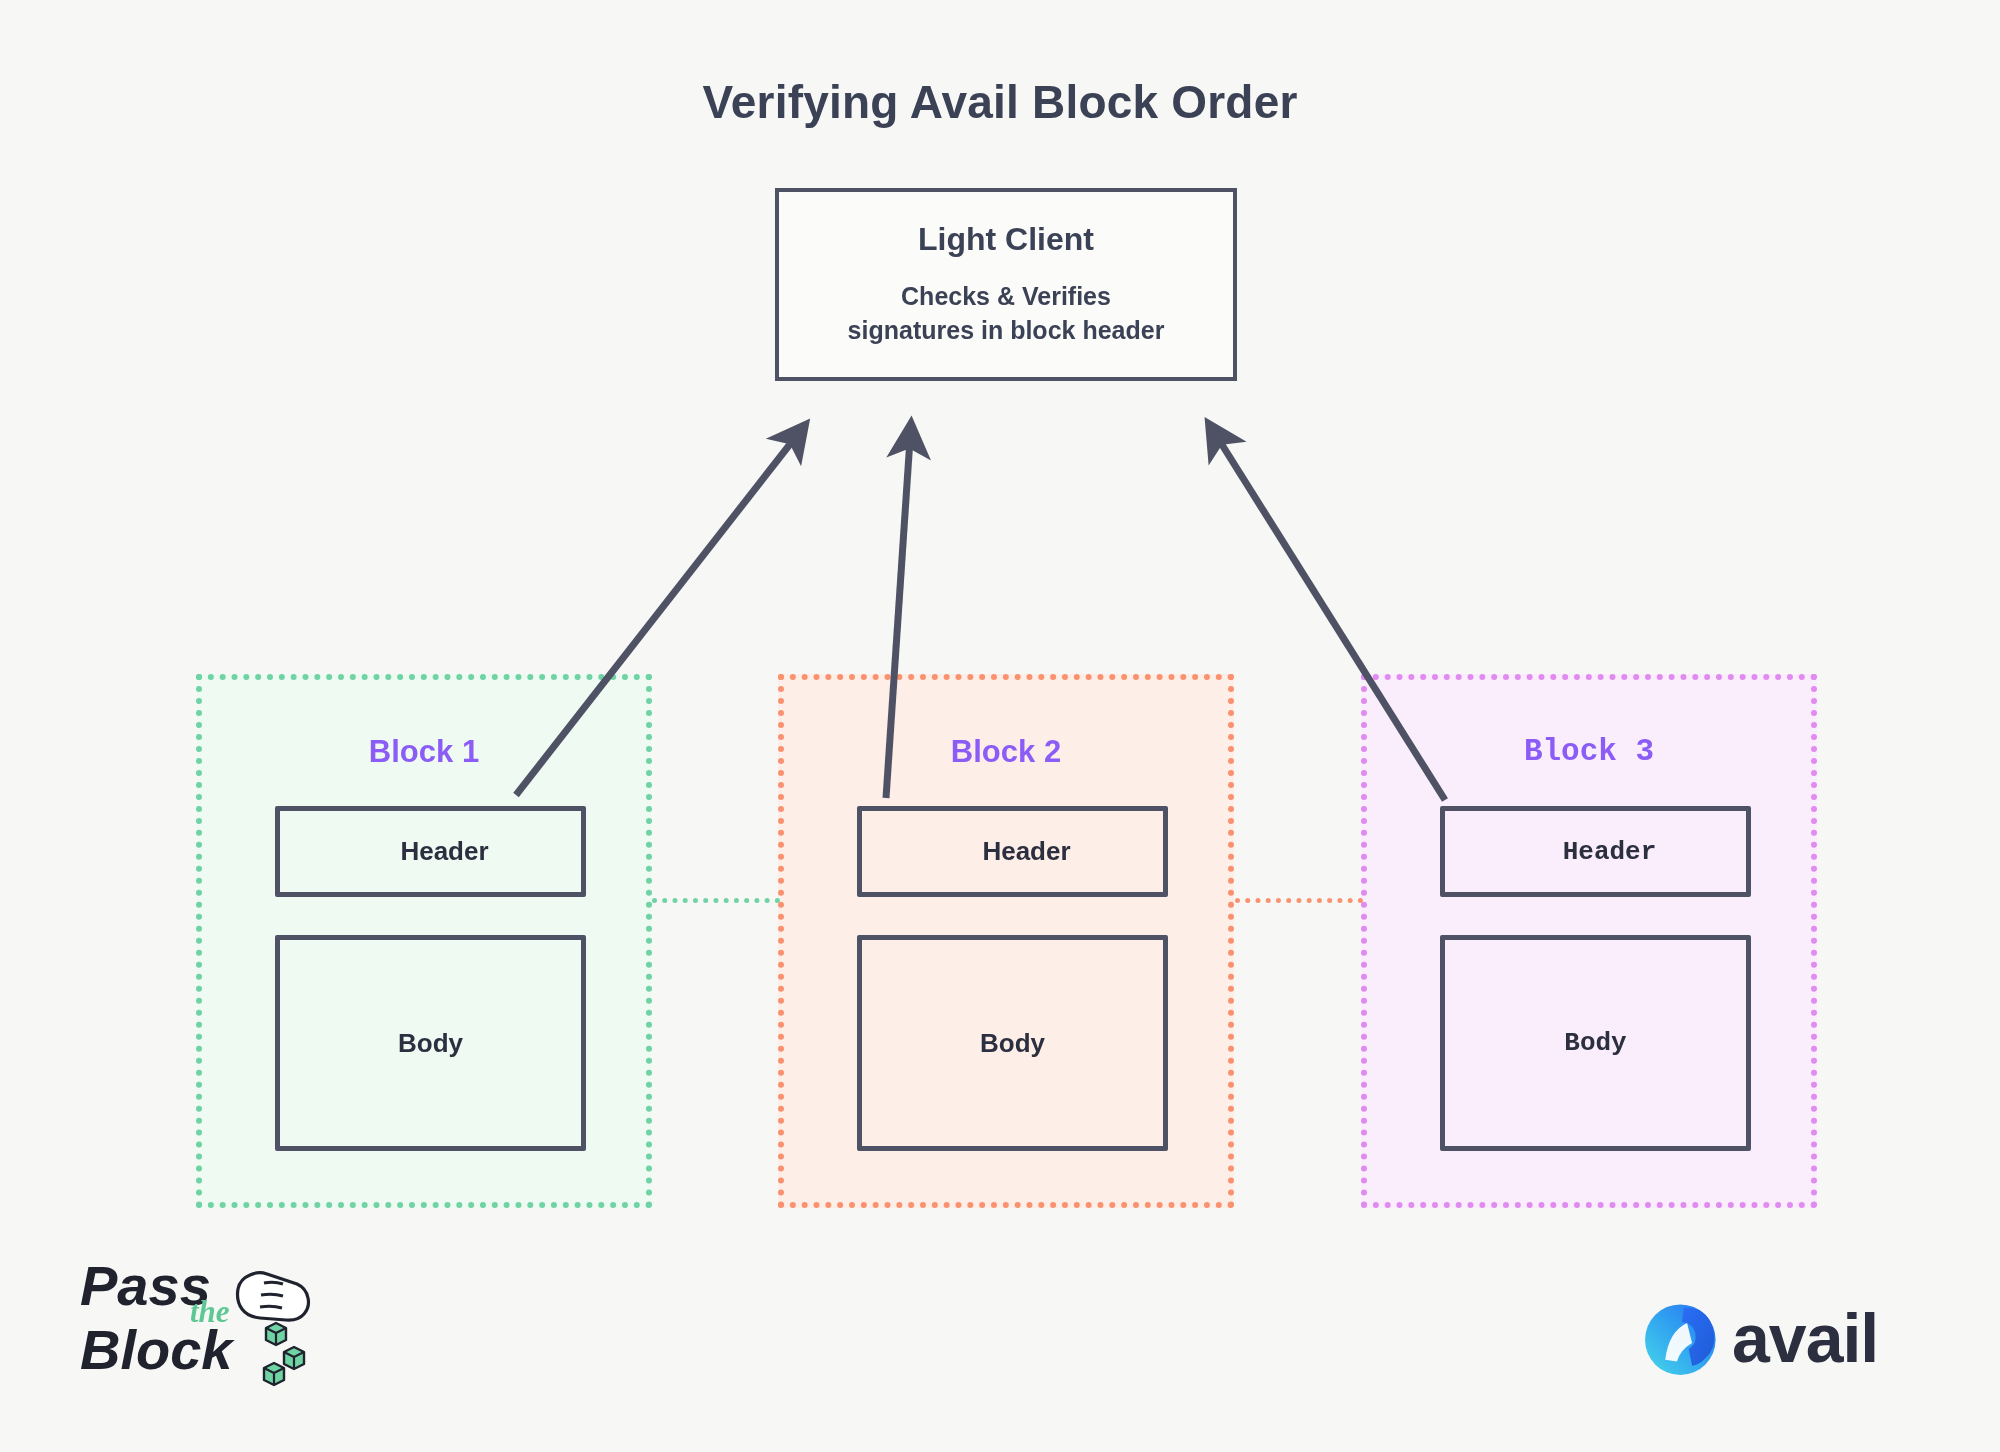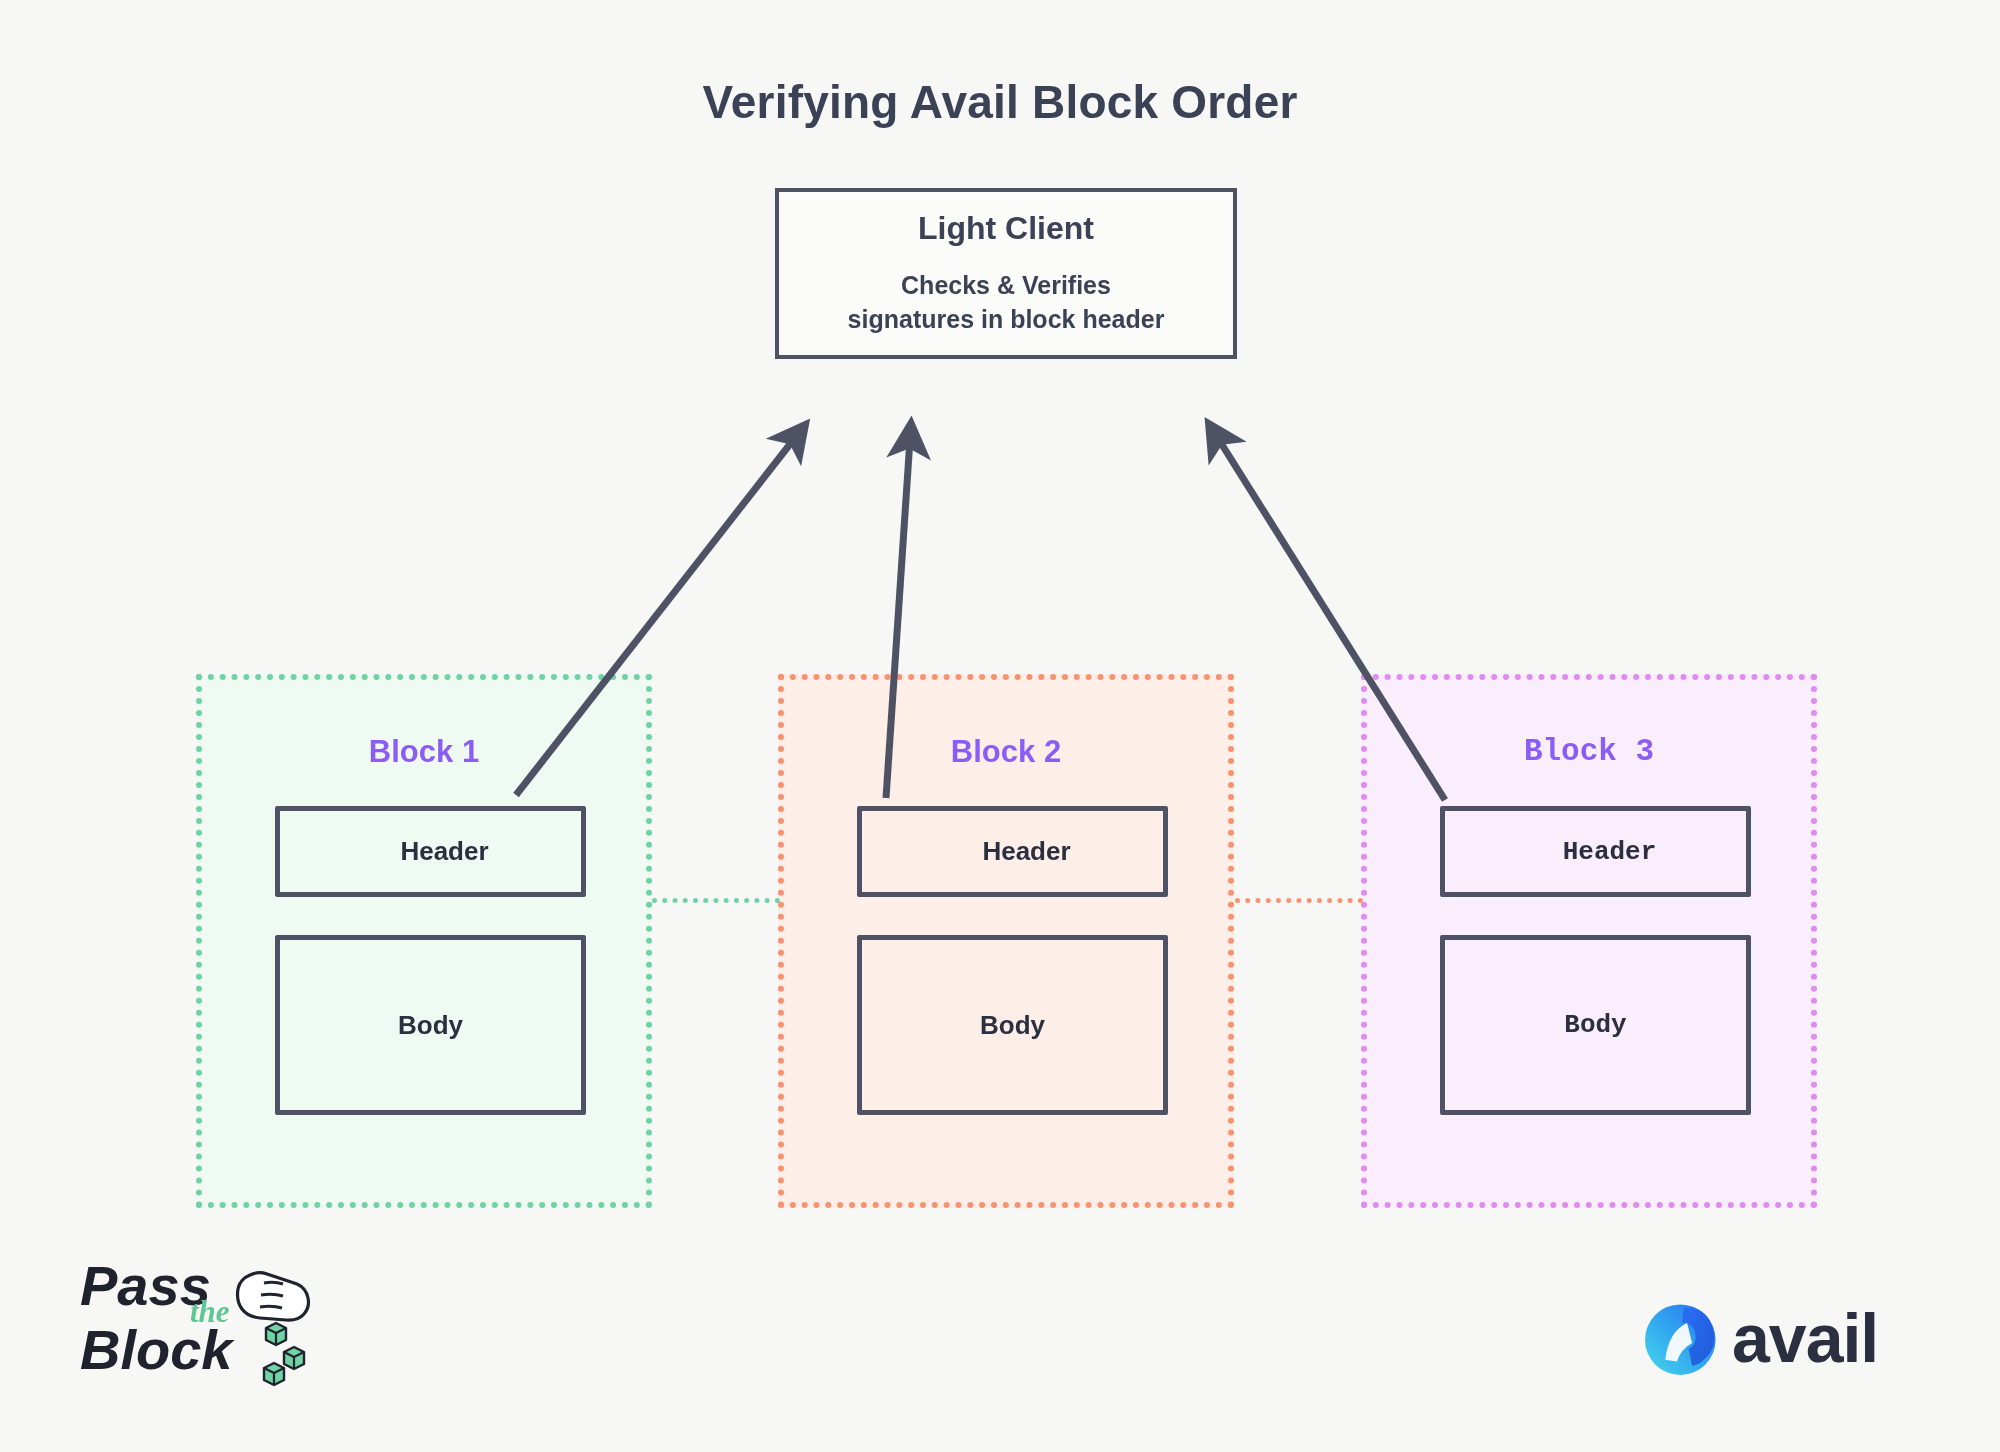--- a/index.html
+++ b/index.html
@@ -32,21 +32,21 @@
     letter-spacing: 0.2px;
     color: #3c4256;
   }
 
   
   .lightclient {
     position: absolute;
     left: 775px;
     top: 188px;
     width: 462px;
-    height: 171px;
+    height: 193px;
     background: #fbfbf9;
     border: 4px solid #4e5264;
     box-sizing: border-box;
     display: flex;
     flex-direction: column;
     align-items: center;
     justify-content: center;
   }
   .lc-title {
     font-size: 32px;
@@ -96,21 +96,21 @@
     border: 5px solid #4e5264;
     border-radius: 2px;
     display: flex;
     align-items: center;
     justify-content: center;
     font-size: 26px;
     font-weight: 600;
     color: #2b2f3f;
   }
   .innerbox.header { top: 126px; height: 91px; padding-left: 28px; }
-  .innerbox.body   { top: 255px; height: 180px; text-align: center; }
+  .innerbox.body   { top: 255px; height: 216px; text-align: center; }
 
   
   .connector {
     position: absolute;
     height: 0;
     border-top-width: 5px;
     border-top-style: dotted;
     top: 898px;
   }
   .connector.c1 { left: 652px;  width: 128px; border-top-color: #6fd3a4; }

